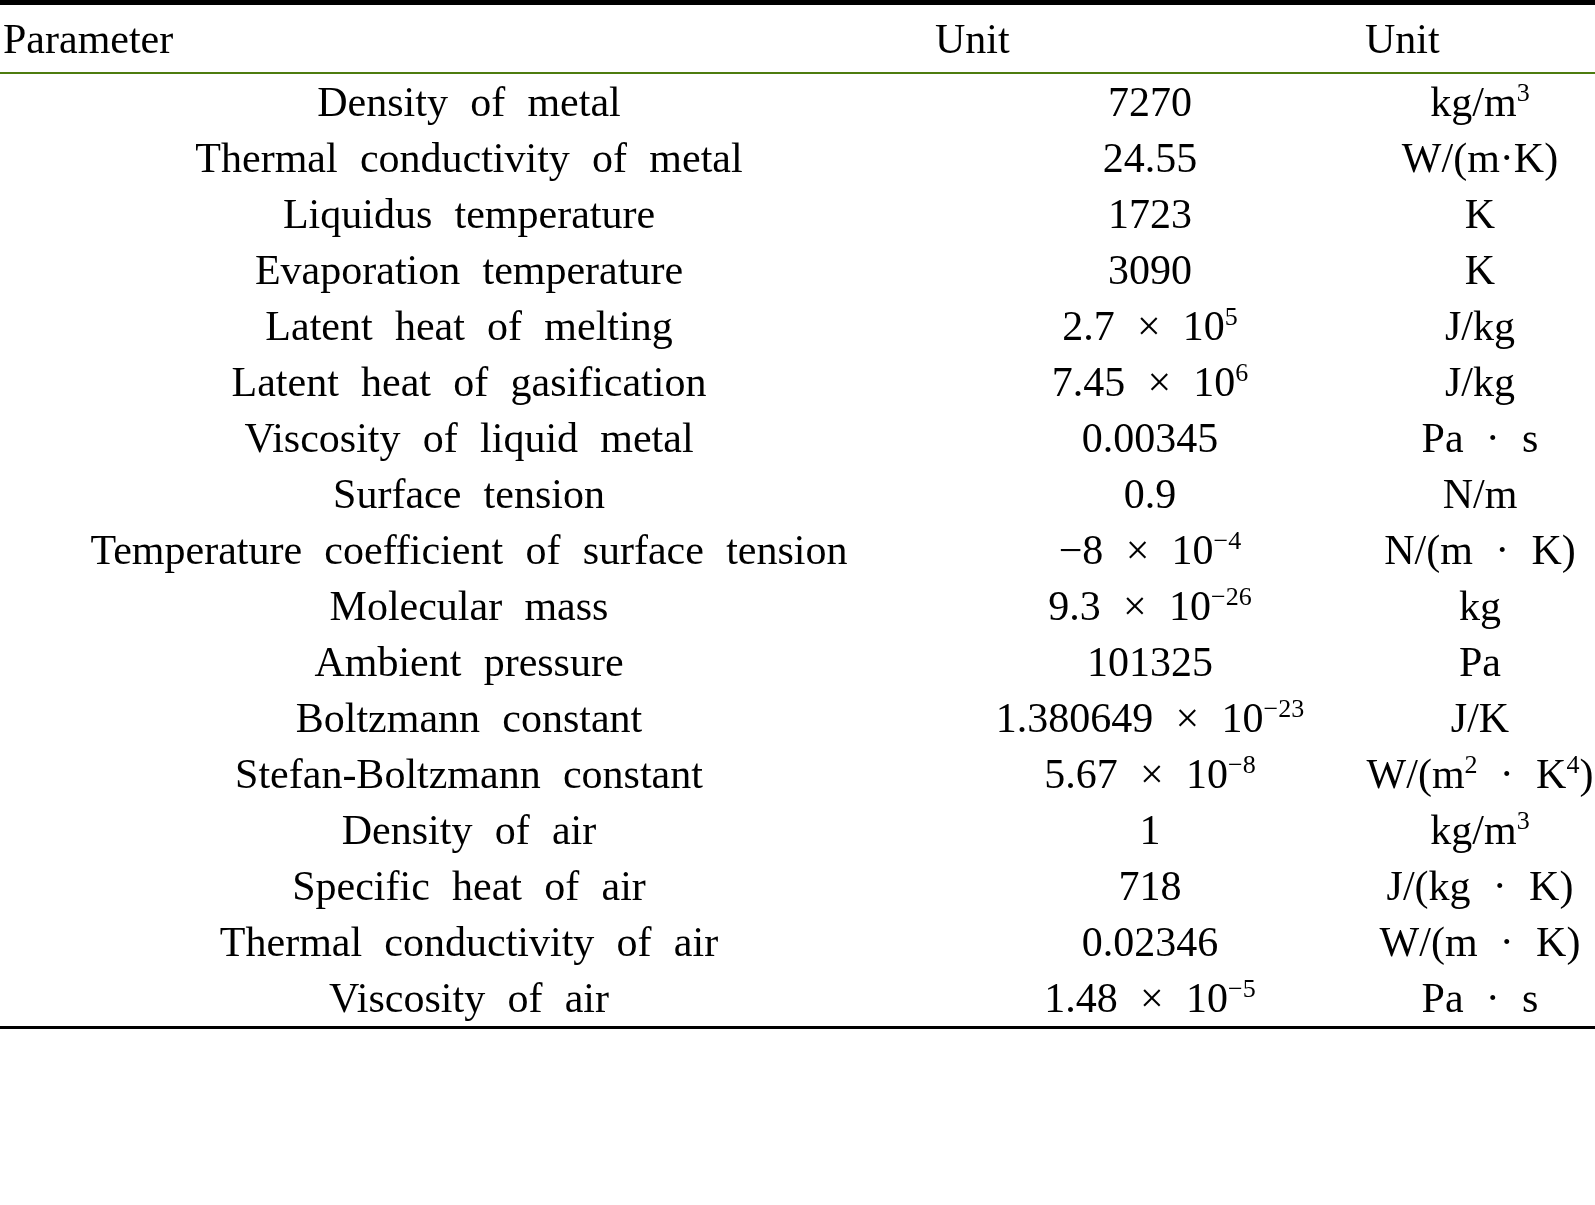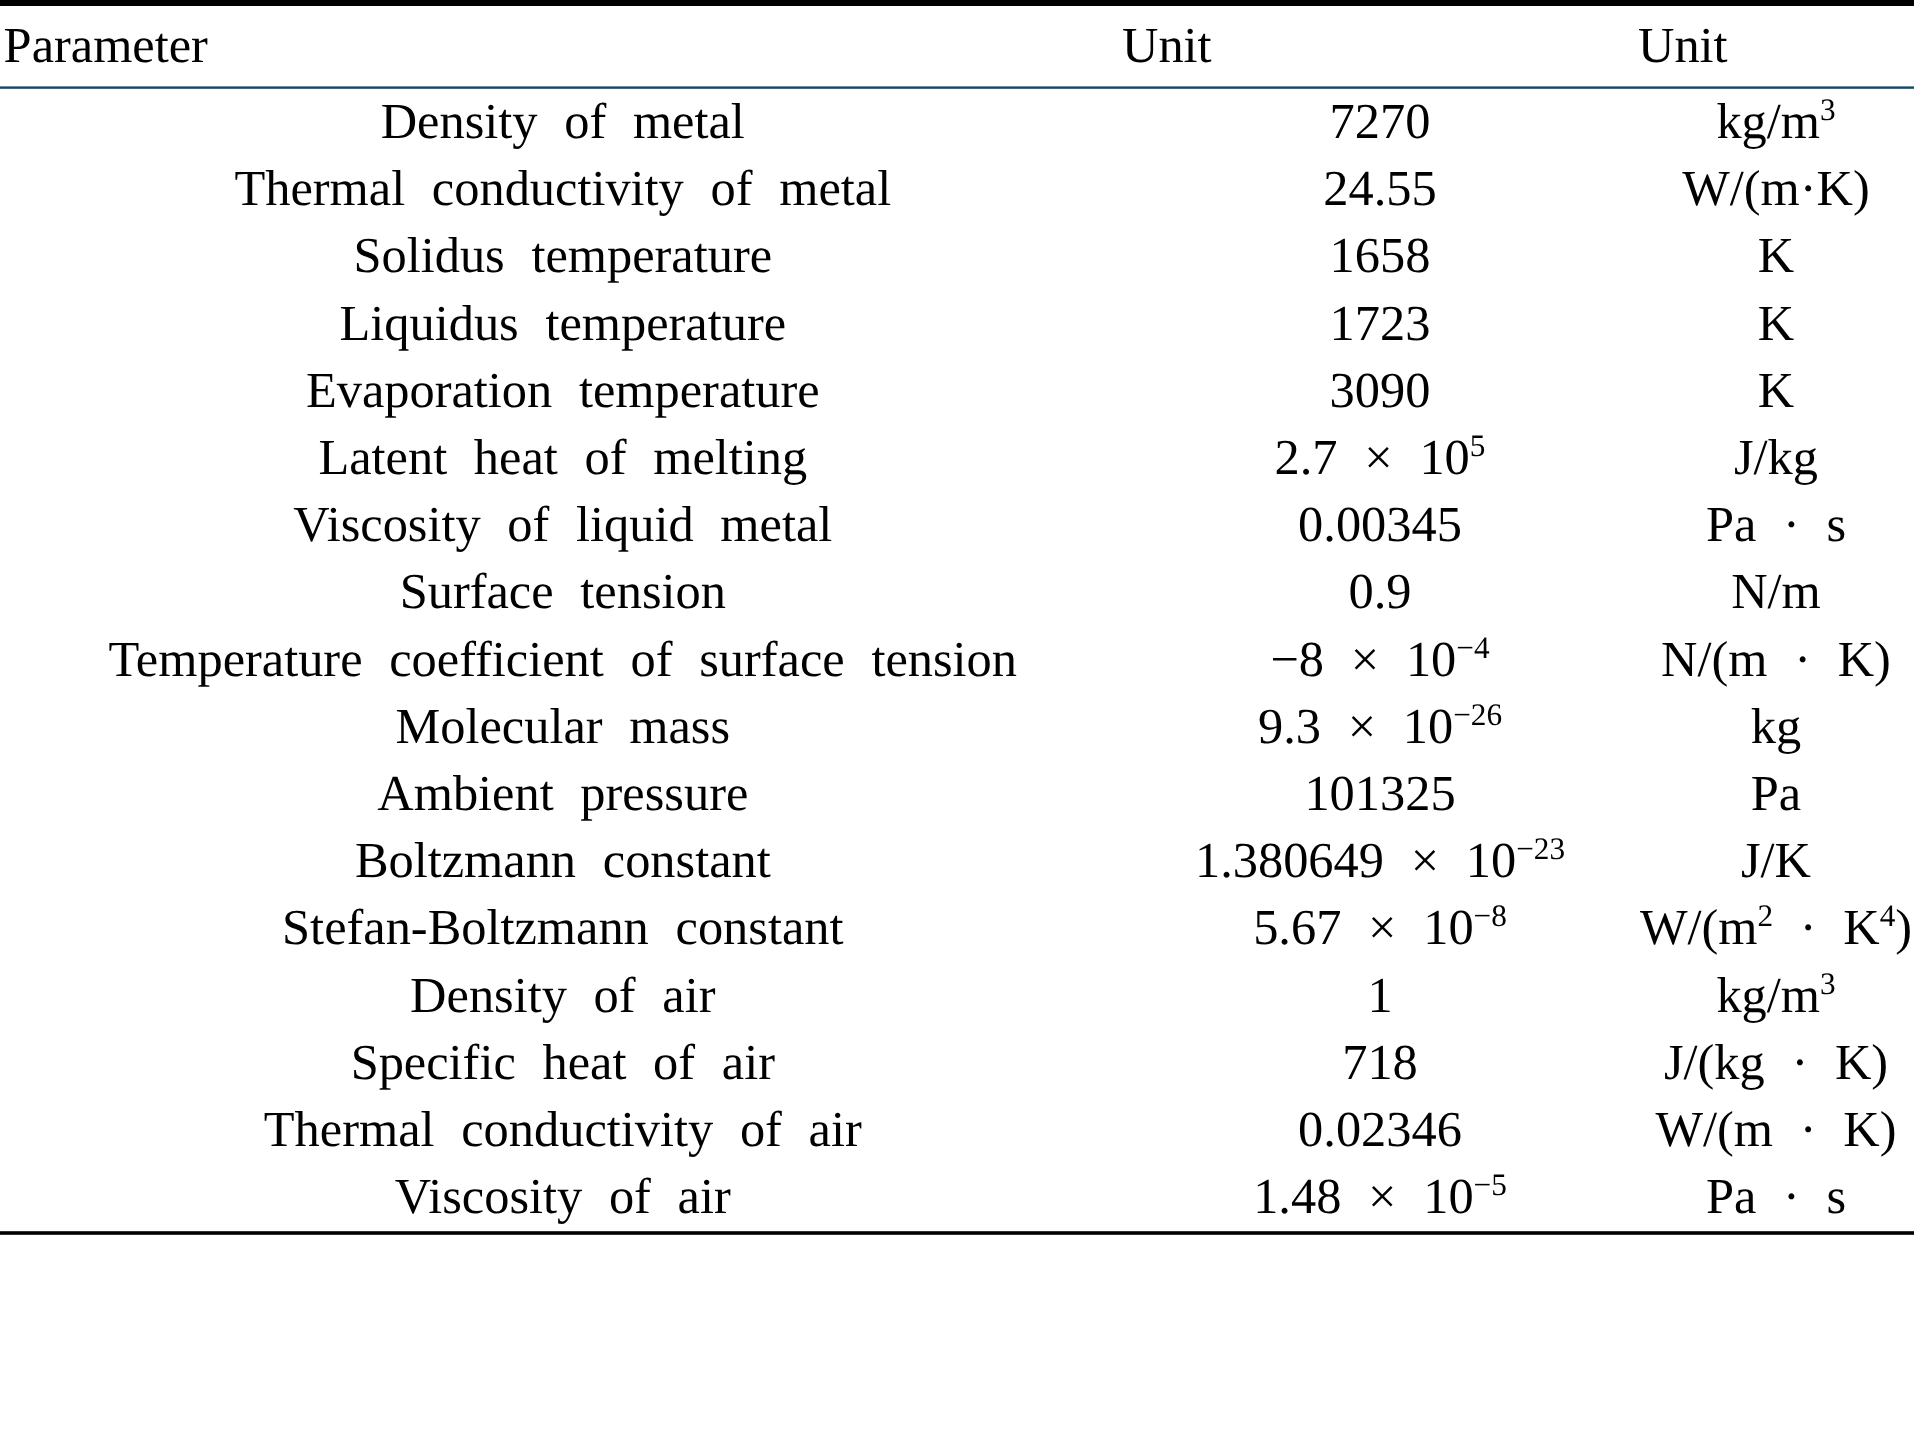--- a/index.html
+++ b/index.html
@@ -26,21 +26,21 @@
     font-size: 42px;
   }
   col.c-param { width: 935px; }
   col.c-value { width: 430px; }
   col.c-unit  { width: 230px; }
   thead th {
     font-weight: normal;
     text-align: left;
     vertical-align: middle;
     height: 67px;
-    border-bottom: 2px solid #0c4a6e;
+    border-bottom: 2px solid #4d7c0f;
     padding: 0;
     word-spacing: 0.28em;
   }
   tbody td {
     height: 56px;
     padding: 0;
     vertical-align: middle;
     text-align: center;
     word-spacing: 0.28em;
     white-space: nowrap;
@@ -75,37 +75,37 @@
           <td>Density of metal</td>
           <td>7270</td>
           <td>kg/m<sup>3</sup></td>
         </tr>
         <tr>
           <td>Thermal conductivity of metal</td>
           <td>24.55</td>
           <td>W/(m·K)</td>
         </tr>
         <tr>
-          <td>Solidus temperature</td>
-          <td>1658</td>
-          <td>K</td>
-        </tr>
-        <tr>
           <td>Liquidus temperature</td>
           <td>1723</td>
           <td>K</td>
         </tr>
         <tr>
           <td>Evaporation temperature</td>
           <td>3090</td>
           <td>K</td>
         </tr>
         <tr>
           <td>Latent heat of melting</td>
           <td>2.7 × 10<sup>5</sup></td>
+          <td>J/kg</td>
+        </tr>
+        <tr>
+          <td>Latent heat of gasification</td>
+          <td>7.45 × 10<sup>6</sup></td>
           <td>J/kg</td>
         </tr>
         <tr>
           <td>Viscosity of liquid metal</td>
           <td>0.00345</td>
           <td>Pa · s</td>
         </tr>
         <tr>
           <td>Surface tension</td>
           <td>0.9</td>

